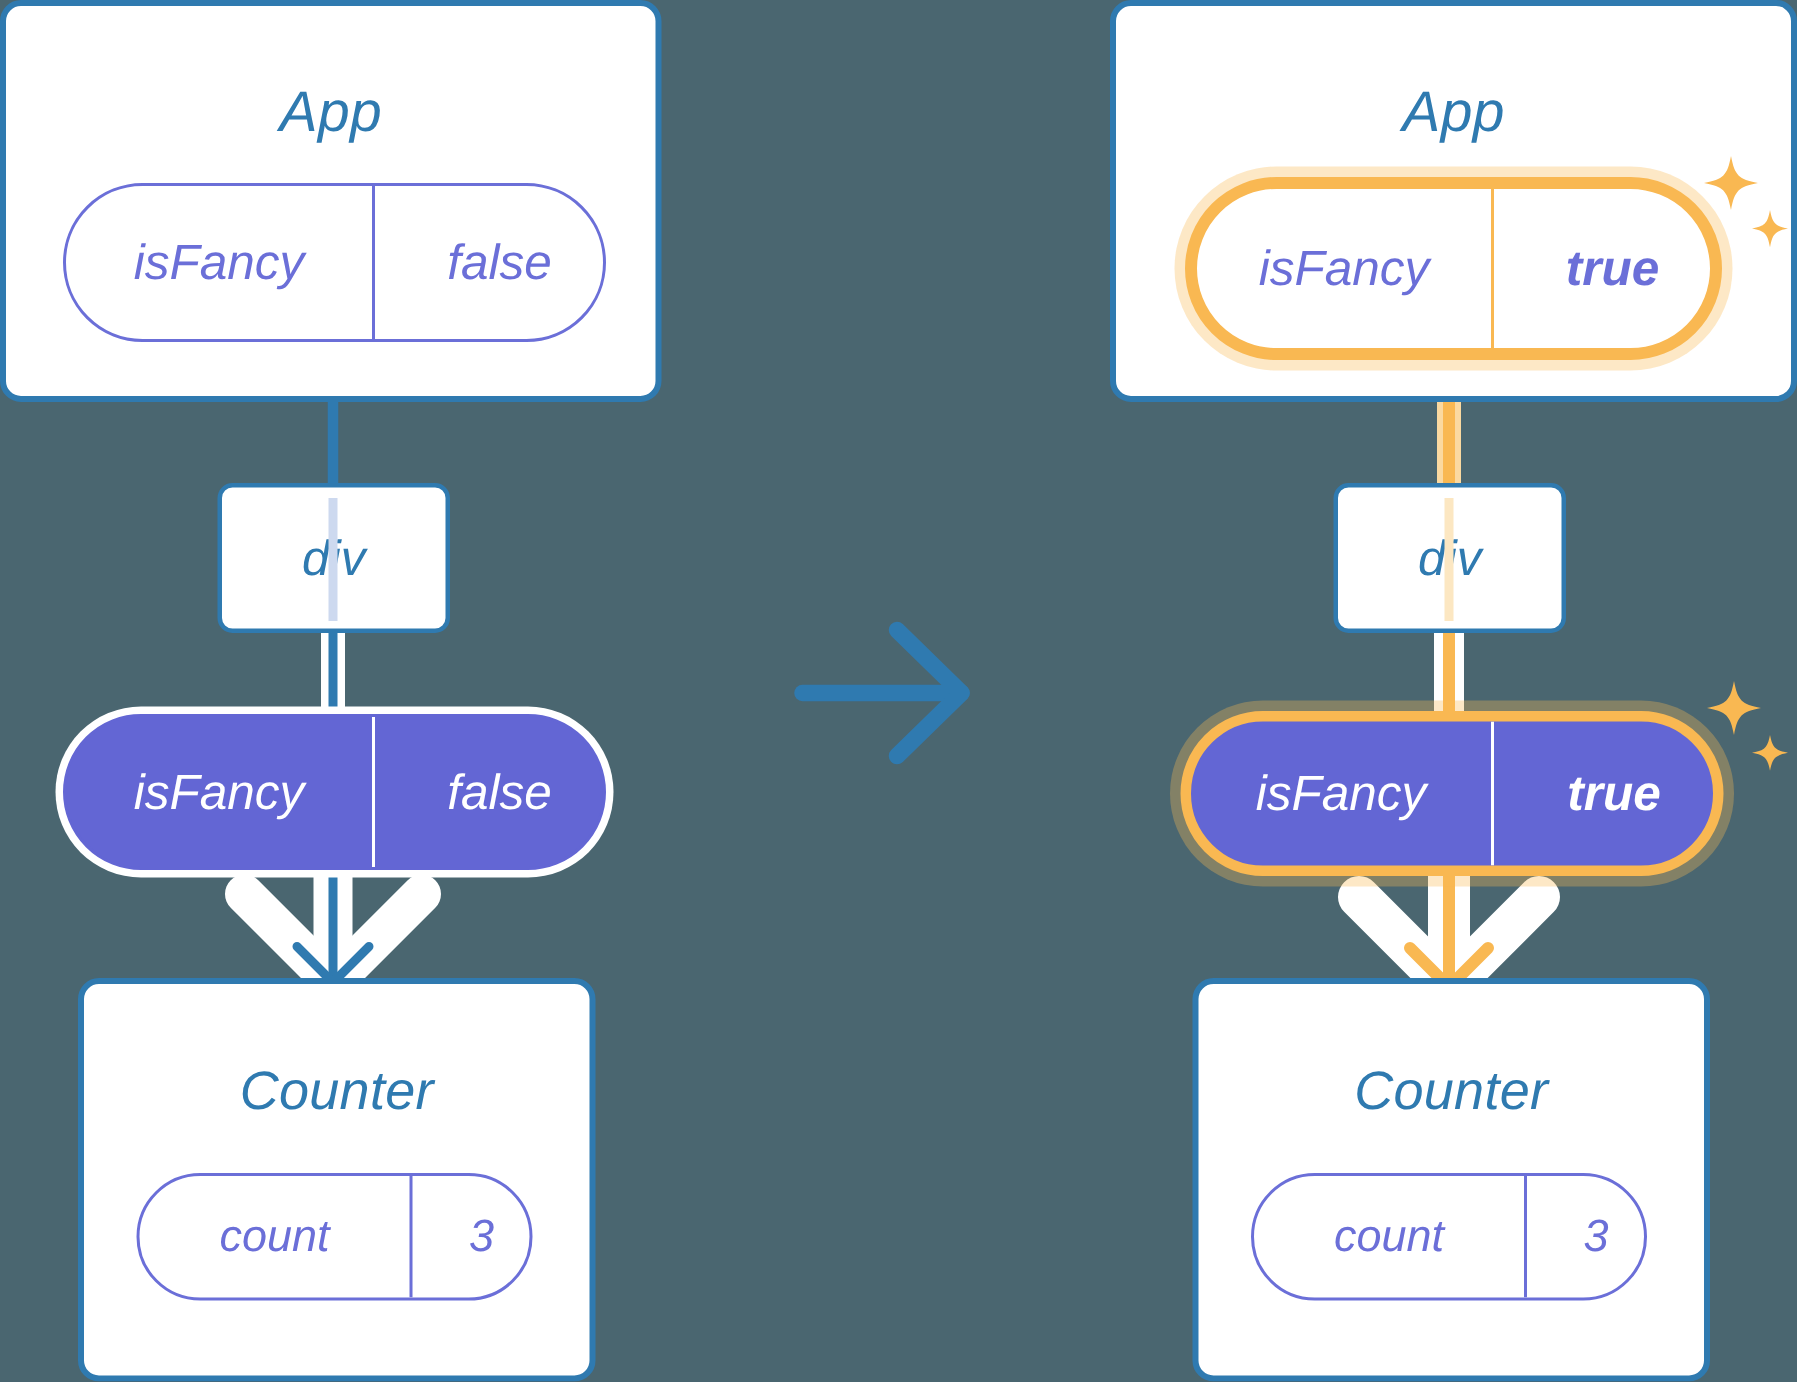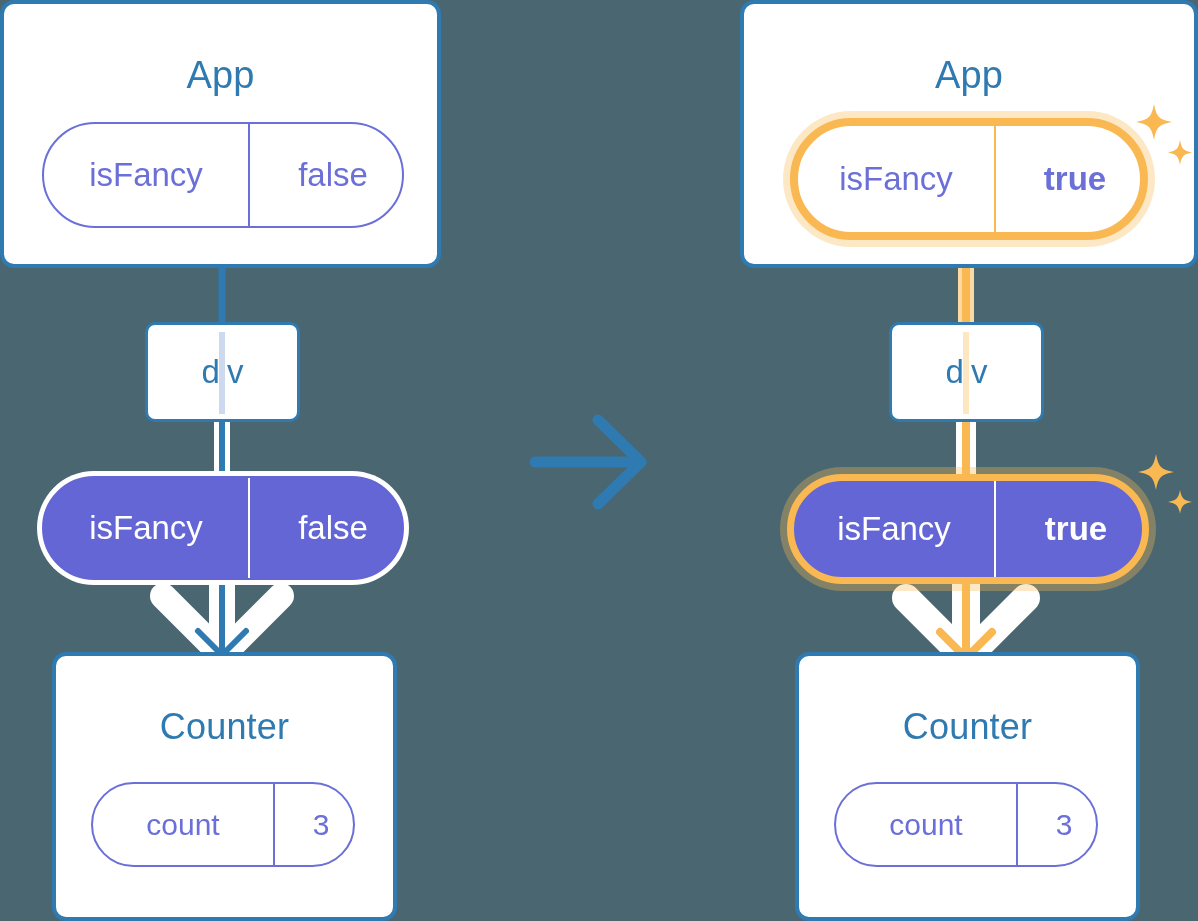--- a/index.html
+++ b/index.html
@@ -11,20 +11,21 @@
     width: 1198px;
     height: 921px;
     font-family: "Liberation Sans", sans-serif;
     overflow: hidden;
   }
   #stage {
     position: relative;
     width: 1198px;
     height: 921px;
     background: #4a6670;
+    font-style: italic;
   }
   .svg-layer {
     position: absolute;
     left: 0;
     top: 0;
     width: 1198px;
     height: 921px;
   }
   
   .comp-box {

